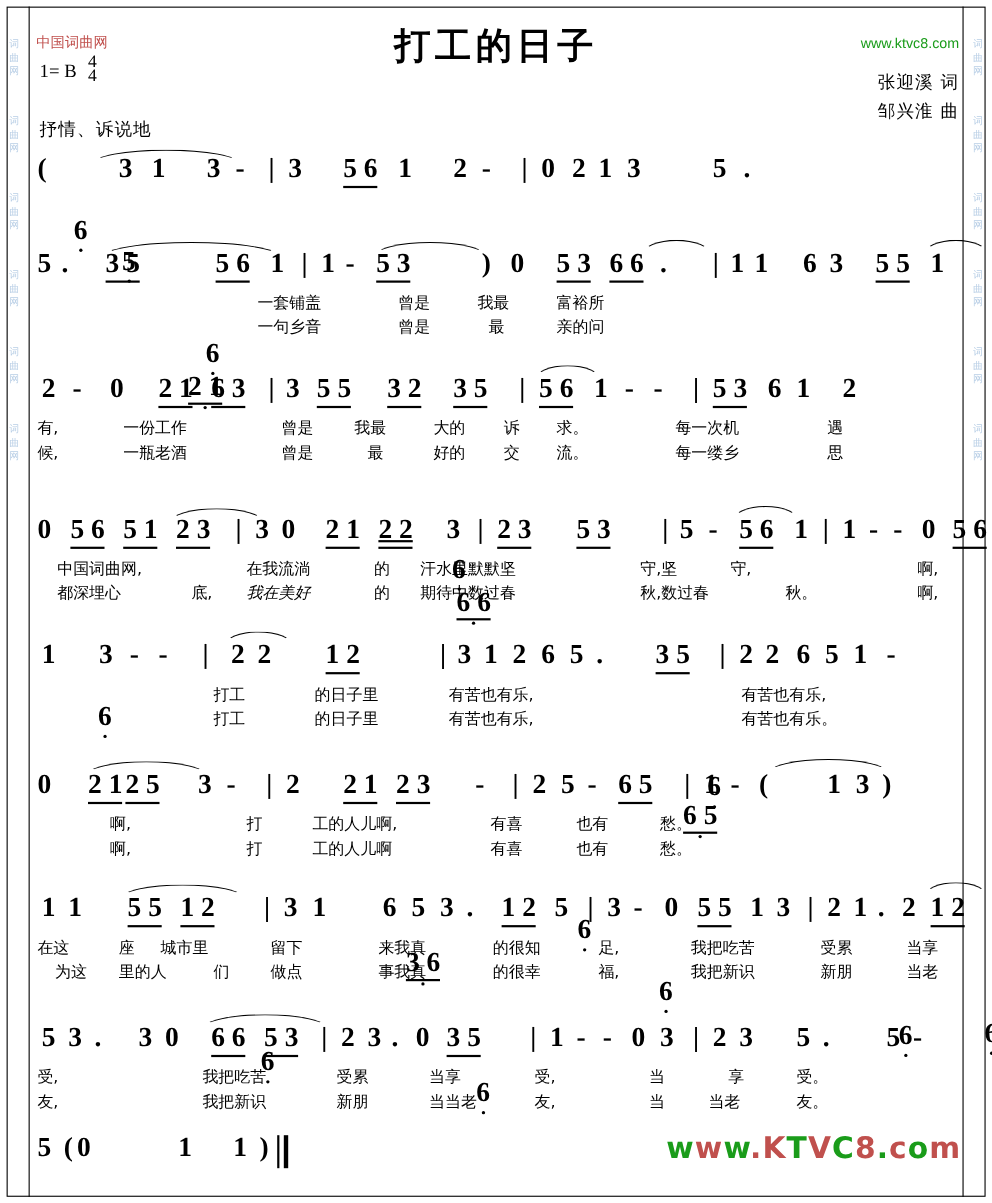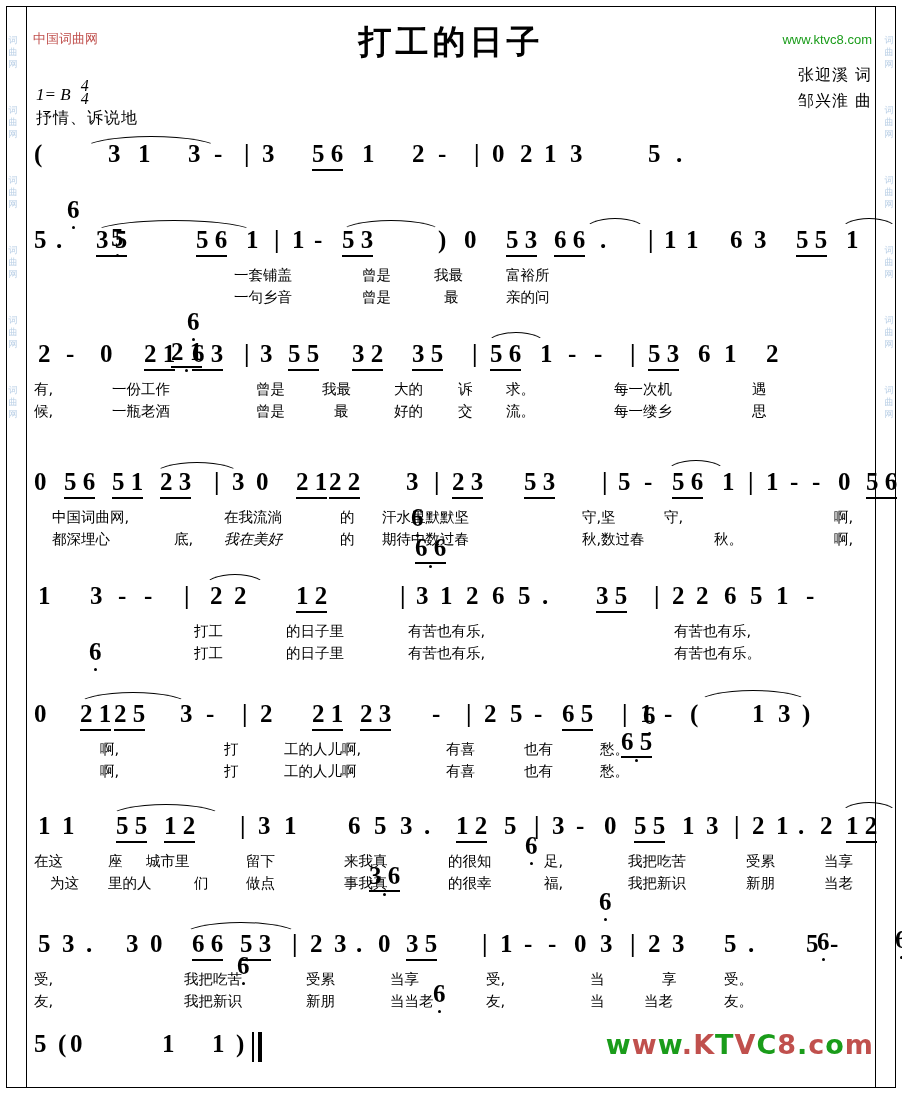--- a/index.html
+++ b/index.html
@@ -53,24 +53,23 @@
     font-family:"Liberation Sans", sans-serif;
   }
   .title{
     position:absolute;left:0;right:0;top:20px;
     text-align:center;
     font-size:33px;font-weight:bold;
     letter-spacing:4px;
     font-family:"DejaVu Sans", sans-serif;
   }
   .keysig{
-    position:absolute;left:36px;top:79px;
+    position:absolute;left:36px;top:50px;
     font-size:17px;
     font-family:"Liberation Serif", serif;
-    font-style:italic;
   }
   .keysig .frac{
     display:inline-block;
     vertical-align:-4px;
     text-align:center;
     line-height:13px;
     font-size:16px;
     margin-left:6px;
   }
   .keysig .frac .num{display:block;}
@@ -365,21 +364,21 @@
 <div class="system" style="top:468px;">
   <div class="notes">
     <span class="tok" style="left:0px;">0</span>
     <span class="tok underline1" style="left:30px;">5 6</span>
     <span class="tok underline1" style="left:78px;">5 1</span>
     <span class="tok underline1" style="left:126px;">2 3</span>
     <span class="tok" style="left:180px;">|</span>
     <span class="tok" style="left:198px;">3</span>
     <span class="tok" style="left:222px;">0</span>
     <span class="tok underline1" style="left:262px;">2 1</span>
-    <span class="tok underline1" style="left:295px;">2 2</span>
+    <span class="tok underline1" style="left:310px;text-decoration:underline;">2 2</span>
     <span class="tok" style="left:372px;">3</span>
     <span class="tok" style="left:400px;">|</span>
     <span class="tok underline1" style="left:418px;">2 3</span>
     <span class="tok dotunder" style="left:466px;">6</span>
     <span class="tok underline1" style="left:490px;">5 3</span>
     <span class="tok dotunder" style="left:540px;">6</span>
     <span class="tok" style="left:568px;">|</span>
     <span class="tok" style="left:584px;">5</span>
     <span class="tok" style="left:610px;">-</span>
     <span class="tok underline1" style="left:638px;">5 6</span>

